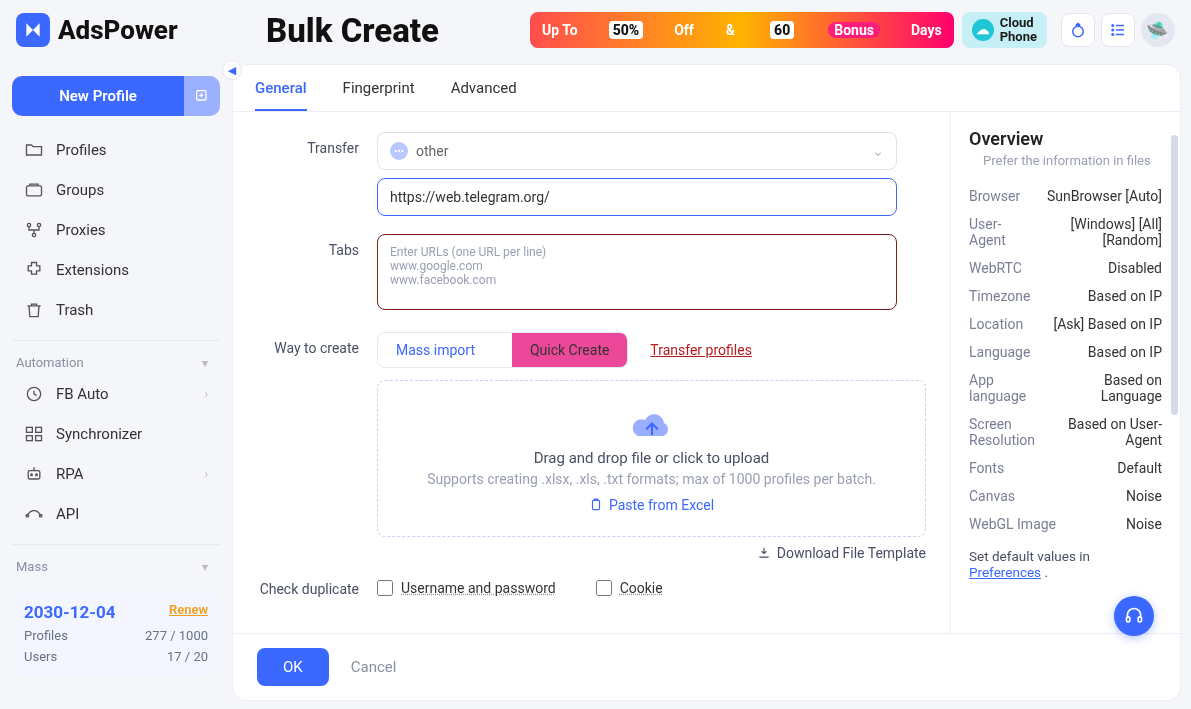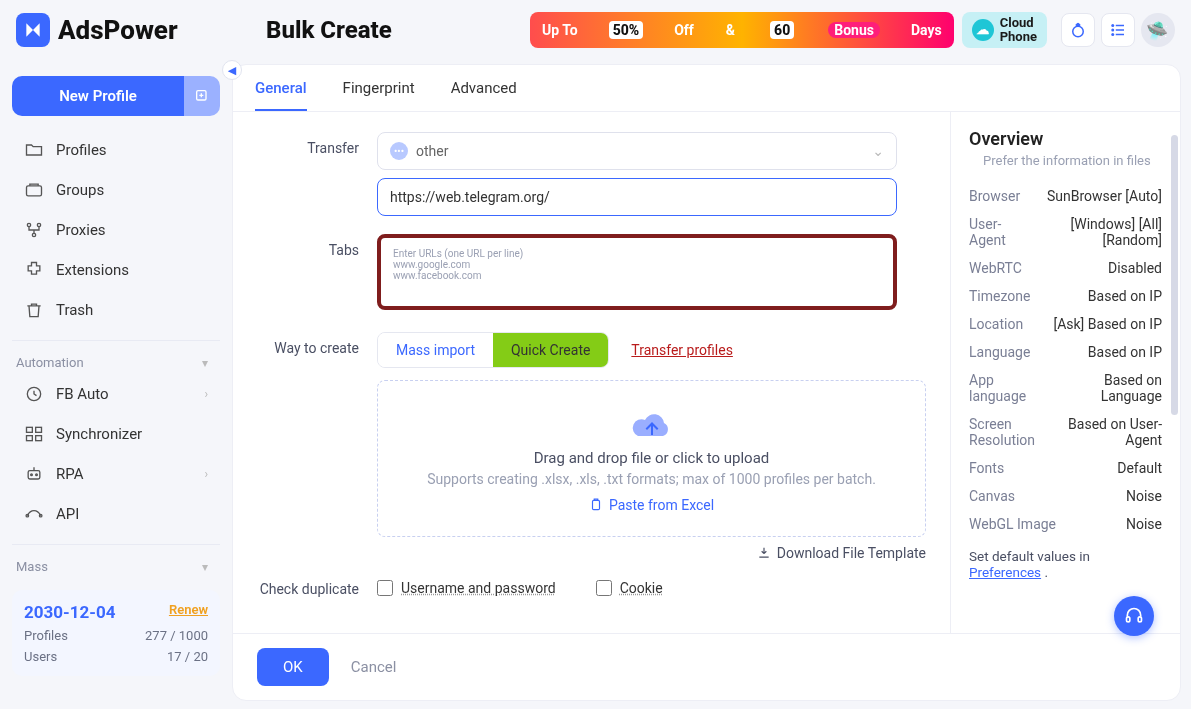--- a/index.html
+++ b/index.html
@@ -4,21 +4,21 @@
 <style>
 * { box-sizing: border-box; margin: 0; padding: 0; font-family: -apple-system, BlinkMacSystemFont, "Segoe UI", Roboto, Arial, sans-serif; }
 body { background: #f5f6fa; width: 1191px; height: 709px; overflow: hidden; position: relative; }
 
 
 .topbar { height: 60px; display: flex; align-items: center; padding: 0 16px; background: #f5f6fa; }
 .logo-area { display: flex; align-items: center; gap: 8px; width: 220px; }
 .logo-box { width: 34px; height: 34px; background: #3b68ff; border-radius: 8px; display: flex; align-items: center; justify-content: center; }
 .logo-box svg { width: 20px; height: 20px; fill: white; }
 .brand { font-size: 26px; font-weight: 800; color: #111; }
-.page-title { font-size: 24px; font-weight: 800; color: #111; margin-left: 30px; }
+.page-title { font-size: 33px; font-weight: 800; color: #111; margin-left: 30px; }
 .spacer { flex: 1; }
 .promo-badge { height: 36px; border-radius: 8px; background: linear-gradient(90deg,#ff4d4d,#ffb300,#ff006e); display: flex; align-items: center; padding: 0 12px; font-weight: 700; color: #fff; font-size: 14px; margin-right: 8px; gap: 28px; }
 .promo-badge .box { background:#fff; color:#111; border-radius:4px; padding:1px 4px; margin:0 3px; font-weight:800; }
 .cloud-badge { height: 36px; border-radius: 8px; background: #c6f0f5; display:flex; align-items:center; padding:0 10px; font-weight:700; color:#1a1a1a; font-size:13px; margin-right:8px; line-height:1.1; }
 .cloud-badge .circ { width:22px;height:22px;border-radius:50%;background:#1fc6d6;margin-right:6px;display:flex;align-items:center;justify-content:center;color:#fff; }
 .icon-btn { width:34px; height:34px; border-radius:8px; background:#fff; border:1px solid #e5e7f0; display:flex; align-items:center; justify-content:center; margin-left:6px; cursor:pointer; color:#3b68ff; }
 .avatar-btn { width:34px;height:34px;border-radius:50%;background:#e5e7f0;display:flex;align-items:center;justify-content:center;margin-left:6px;cursor:pointer;font-size:18px; }
 
 
 .shell { display:flex; height: calc(709px - 60px); }
@@ -44,26 +44,26 @@
 .tab.active { color:#3b68ff; border-bottom:2px solid #3b68ff; font-weight:500; }
 .content { flex:1; display:flex; overflow:hidden; }
 .form-area { flex:1; padding: 20px 24px 0 24px; overflow:auto; }
 .form-row { display:flex; margin-bottom:18px; }
 .form-label { width:120px; text-align:right; padding-right:18px; color:#4a4f63; font-size:14px; padding-top:8px; }
 .form-control { flex:1; max-width:520px; }
 .select { height:38px; border:1px solid #dfe1ec; border-radius:8px; display:flex; align-items:center; padding:0 12px; font-size:14px; color:#666; position:relative; cursor:pointer; }
 .select .plat-icon { width:18px;height:18px;border-radius:50%;background:#b8c9ff;margin-right:8px;display:flex;align-items:center;justify-content:center;color:#fff;font-size:10px;}
 .select .dd { position:absolute; right:12px; color:#bbb; }
 .url-input { height:38px; border:1.5px solid #3b68ff; border-radius:8px; margin-top:8px; padding:0 12px; font-size:14px; color:#333; outline:none; width:100%; }
-.tabs-textarea { width:100%; min-height:76px; border:4px solid #7f1d1d; border-radius:8px; padding:10px 12px; font-size:10px; color:#333; resize:none; outline:none; font-family:inherit; }
+.tabs-textarea { width:100%; min-height:76px; border:1px solid #7f1d1d; border-radius:8px; padding:10px 12px; font-size:12px; color:#333; resize:none; outline:none; font-family:inherit; }
 .tabs-textarea::placeholder { color:#9aa0b3; white-space:pre-line; }
 .seg { display:inline-flex; border:1px solid #e5e7f0; border-radius:8px; overflow:hidden; }
 .seg button { border:none; background:#fff; padding:9px 18px; font-size:14px; cursor:pointer; color:#333; }
 .seg button.active { color:#3b68ff; }
-.seg button.alt { background:#84cc16; }
+.seg button.alt { background:#ec4899;margin-left:19px; }
 .link { color:#b91c1c; text-decoration:underline; cursor:pointer; font-size:14px; margin-left:18px; }
 .dropzone { margin-top:12px; border:1.5px dashed #c8d0f0; border-radius:8px; padding:28px 12px 20px 12px; text-align:center; color:#4a4f63; font-size:15px; cursor:pointer;}
 .dropzone .cloud { color:#6f8cff; margin-bottom:6px; display:flex; justify-content:center;}
 .dropzone .sub { color:#9aa0b3; font-size:14px; margin-top:4px; }
 .dropzone .paste { color:#3b68ff; font-size:14px; margin-top:10px; display:inline-flex; align-items:center; gap:6px; cursor:pointer; }
 .dl-template { text-align:right; font-size:14px; color:#4a4f63; margin-top:8px; cursor:pointer; display:flex; justify-content:flex-end; align-items:center; gap:6px;}
 .check-row { display:flex; gap:40px; }
 .chk { display:flex; align-items:center; gap:8px; font-size:14px; color:#333; text-decoration:underline dotted #999; cursor:pointer;}
 .chk input { width:16px;height:16px; accent-color:#3b68ff; }
 

